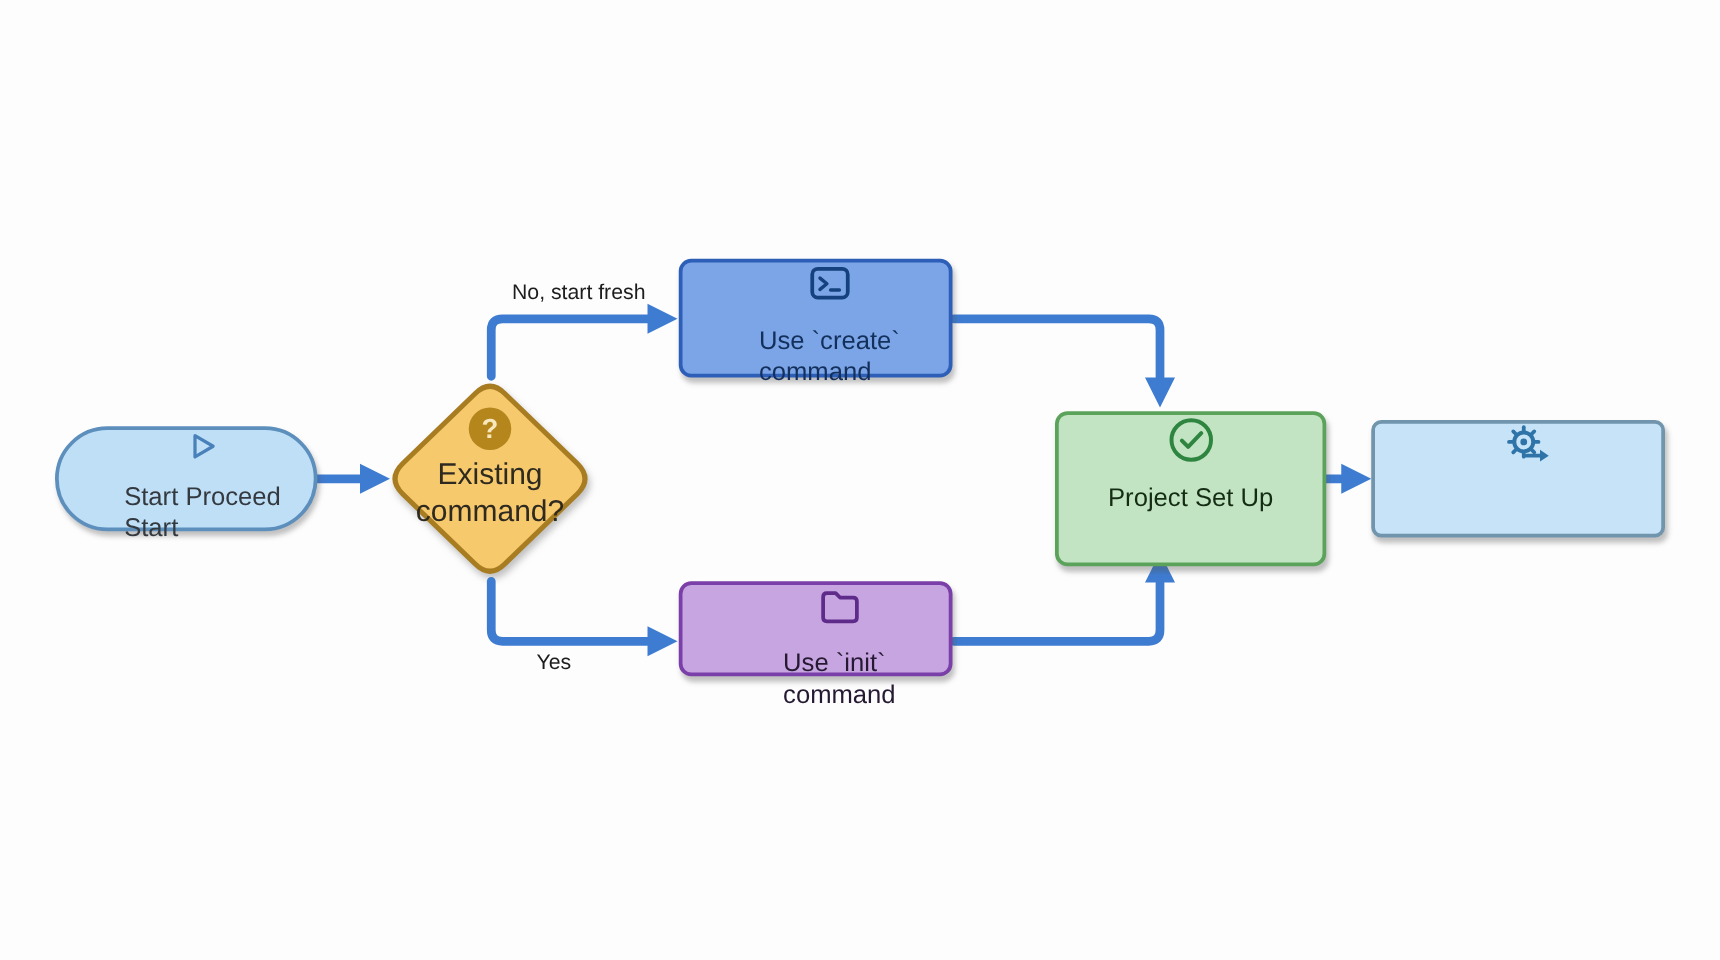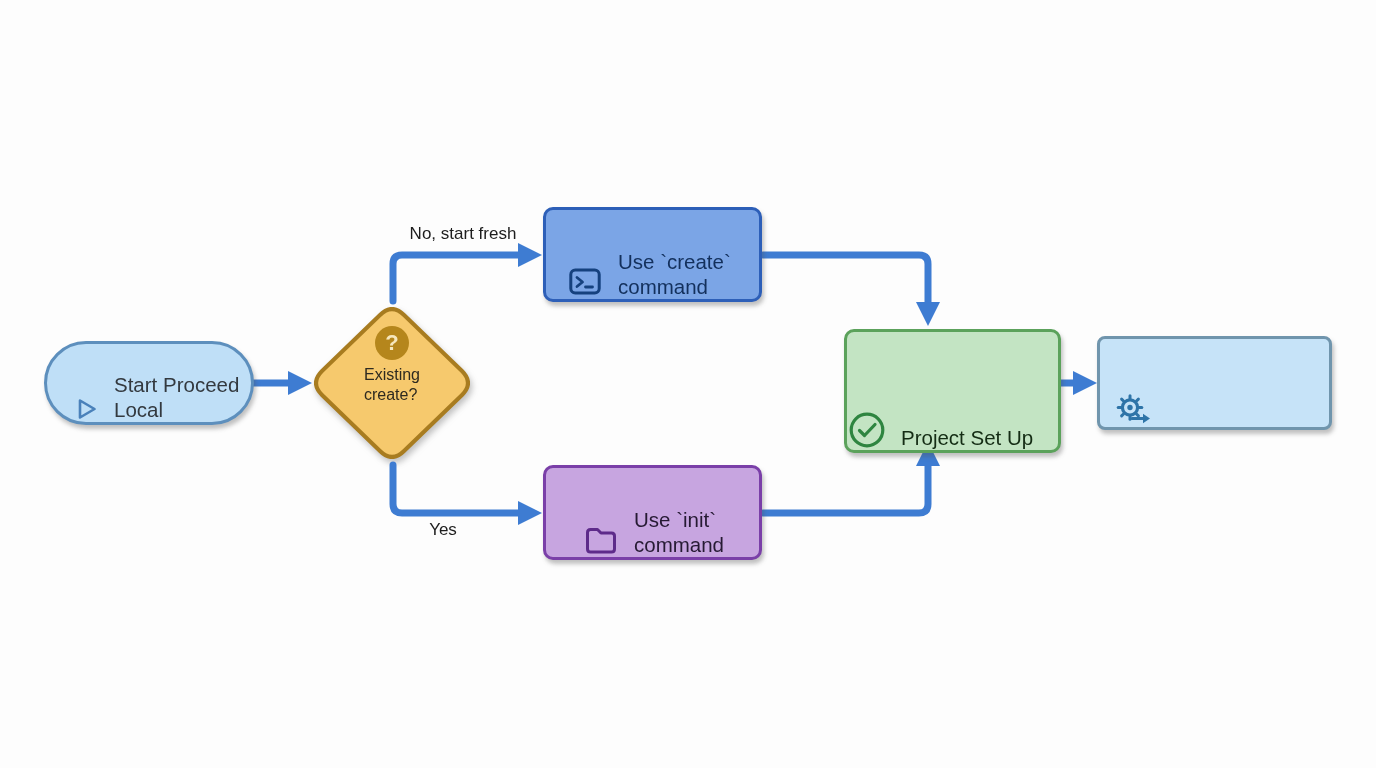--- a/index.html
+++ b/index.html
@@ -1,49 +1,49 @@
 <!DOCTYPE html>
 <html style="--bg: #fdfdfd; --arrow: #3e7cd2; --label: #1d1d1d; --start-fill: #bfdff7; --start-border: #5d8fbd; --start-text: #33393f; --play: #4a81ba; --dec-fill: #f6c96d; --dec-border: #a87c20; --dec-text: #2e2a20; --qbadge: #b5861c; --qbadge-text: #f6e7bd; --create-fill: #7ba5e6; --create-border: #2d5fb8; --create-text: #13305c; --terminal: #15417e; --init-fill: #c7a5e0; --init-border: #7a3fa8; --init-text: #261a33; --folder: #5e2b8a; --done-fill: #c3e4c3; --done-border: #5ba25b; --done-text: #142c14; --check: #2e8540; --pro-fill: #c6e3f8; --pro-border: #7095ad; --pro-text: #1d3346; --gear: #2e74a8;"><head>
 <meta charset="utf-8">
 <style>
   html,body{margin:0;padding:0;}
   body{font-family:"Liberation Sans",sans-serif;background:#ffffff;}
   #canvas{position:relative;width:1376px;height:768px;background:var(--bg);overflow:hidden;}
   #edge-layer{position:absolute;left:0;top:0;}
   .edge{fill:none;stroke:var(--arrow);stroke-width:7;stroke-linecap:round;}
   .arrowhead{fill:var(--arrow);}
-  .node{position:absolute;display:flex;align-items:flex-end;box-sizing:border-box;
-        box-shadow:2px 4px 4px rgba(80,80,80,0.35);}
+  .node{position:absolute;display:flex;align-items:center;box-sizing:border-box;
+        box-shadow:2px 4px 4px rgba(80,80,80,0.35);flex-direction:column;}
   .node-label{font-size:20.5px;line-height:1.22;}
   .icon{flex:0 0 auto;display:flex;align-items:center;justify-content:center;}
 
   #node-start{left:44px;top:341px;width:210px;height:84px;border-radius:42px;
               background:var(--start-fill);border:3px solid var(--start-border);
               padding-left:26px;gap:15px;color:var(--start-text);}
   #node-create{left:543px;top:207px;width:219px;height:95px;border-radius:10px;
               background:var(--create-fill);border:3px solid var(--create-border);
               padding-left:22px;gap:16px;color:var(--create-text);}
-  #node-init{left:543px;top:465px;width:219px;height:95px;border-radius:10px;
+  #node-init{left:543px;top:465px;width:219px;height:76px;border-radius:10px;
               background:var(--init-fill);border:3px solid var(--init-border);
               padding-left:38px;gap:16px;color:var(--init-text);}
   #node-done{left:844px;top:329px;width:217px;height:124px;border-radius:10px;
               background:var(--done-fill);border:3px solid var(--done-border);
               gap:14px;color:var(--done-text);}
   #node-proceed{left:1097px;top:336px;width:235px;height:94px;border-radius:8px;
               background:var(--pro-fill);border:3px solid var(--pro-border);
               padding-left:14px;gap:13px;color:var(--pro-text);}
 
   #diamond-shape{filter:drop-shadow(2px 4px 3px rgba(80,80,80,0.35));}
   #decision-content{position:absolute;left:310px;top:303px;width:164px;height:160px;
               display:flex;flex-direction:column;align-items:center;padding-top:23px;
               box-sizing:border-box;color:var(--dec-text);}
   #question-badge{width:34px;height:34px;border-radius:50%;background:var(--qbadge);
               color:var(--qbadge-text);font-size:22px;font-weight:bold;
               display:flex;align-items:center;justify-content:center;margin-bottom:5px;}
-  #decision-content .node-label{text-align:left;font-size:16px;line-height:1.27;}
+  #decision-content .node-label{text-align:center;font-size:24px;line-height:1.27;}
 
   .edge-label{position:absolute;font-size:17px;color:var(--label);text-align:center;}
   #label-no{left:388px;top:224px;width:150px;}
   #label-yes{left:413px;top:520px;width:60px;}
 </style>
 </head>
 <body>
 
 <div id="canvas">
 
@@ -71,29 +71,29 @@
   </svg>
 
   <div class="node" id="node-start">
     <span class="icon">
       <svg width="26" height="26" viewBox="0 0 26 26">
         <path d="M7,4.5 L21.5,13 L7,21.5 Z" fill="none" style="stroke:var(--play);" stroke-width="2.6" stroke-linejoin="round"></path>
       </svg>
     </span>
     <span class="node-label">
       <span>Start Proceed</span><br>
-      <span>Local</span>
+      <span>Start</span>
     </span>
   </div>
 
   <div id="decision-content">
     <div id="question-badge">?</div>
     <span class="node-label">
       <span>Existing</span><br>
-      <span>create?</span>
+      <span>command?</span>
     </span>
   </div>
 
   <div class="edge-label" id="label-no">No, start fresh</div>
   <div class="edge-label" id="label-yes">Yes</div>
 
   <div class="node" id="node-create">
     <span class="icon">
       <svg width="34" height="34" viewBox="0 0 34 34">
         <rect x="2.8" y="5" width="28.4" height="23" rx="4.5" fill="none" style="stroke:var(--terminal);" stroke-width="3"></rect>

